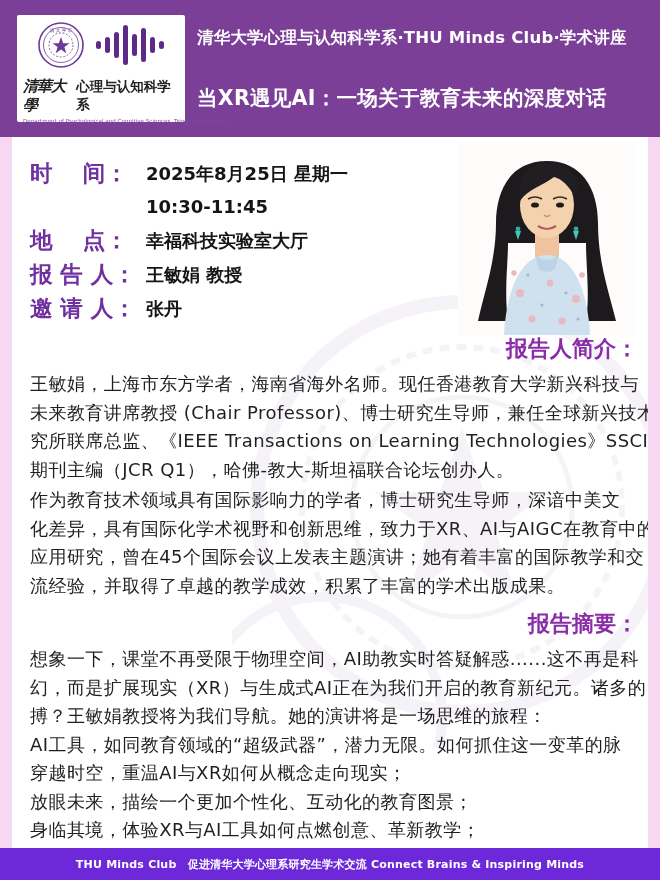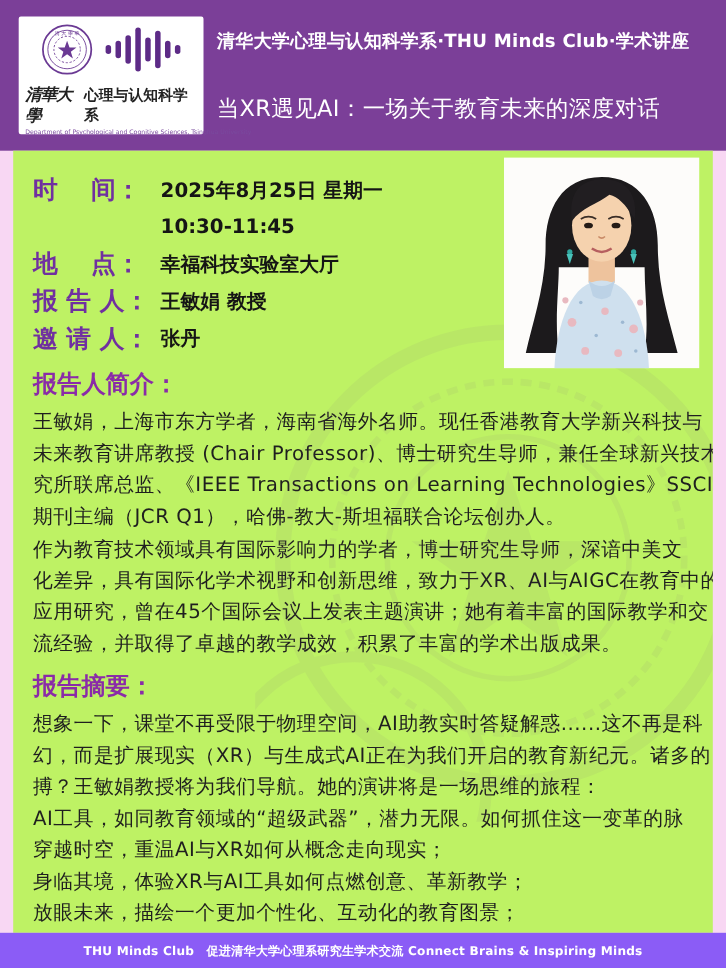--- a/index.html
+++ b/index.html
@@ -10,41 +10,41 @@
   
   .header { position:absolute; left:0; top:0; width:660px; height:137px; background:#7b3f98; }
   .logo-box { position:absolute; left:17px; top:15px; width:168px; height:107px; background:#fff; border-radius:2px; padding:4px 6px; }
   .logo-top { display:flex; align-items:center; justify-content:center; gap:8px; height:56px; }
   .logo-cn { display:flex; align-items:baseline; justify-content:center; gap:0; margin-top:2px; }
   .logo-cn .calli { font-family:"DejaVu Serif","Liberation Serif",serif; font-style:italic; font-weight:700; font-size:15px; color:#222; letter-spacing:-1px; }
   .logo-cn .dept { font-size:13.5px; font-weight:700; color:#222; letter-spacing:0; }
   .logo-en { font-size:5.6px; color:#7a4a9e; text-align:center; margin-top:3px; white-space:nowrap; }
   .header-text { position:absolute; left:197px; top:0; width:450px; height:107px; color:#fff; }
   .header-line1 { position:absolute; top:27px; left:0; font-size:16.5px; font-weight:700; white-space:nowrap; letter-spacing:.2px; }
-  .header-line2 { position:absolute; top:84px; left:0; font-size:20.5px; font-weight:400; white-space:nowrap; letter-spacing:.3px; }
+  .header-line2 { position:absolute; top:84px; left:0; font-size:20.5px; font-weight:700; white-space:nowrap; letter-spacing:.3px; }
 
   
-  .content { position:absolute; left:12px; top:137px; width:636px; height:711px; background:#bef264; overflow:hidden; padding:20px 10px 0 18px; }
+  .content { position:absolute; left:12px; top:137px; width:636px; height:711px; background:#ffffff; overflow:hidden; padding:20px 10px 0 18px; }
   .watermark { position:absolute; left:220px; top:150px; opacity:.055; pointer-events:none; }
 
   .info-block { position:relative; width:430px; }
   .info-row { display:flex; line-height:33px; margin-bottom:1px; }
   .info-label { width:116px; flex:none; color:#7030a0; font-weight:700; font-size:22.5px; white-space:nowrap; }
   .info-value { color:#151515; font-weight:700; font-size:18px; white-space:nowrap; }
   .info-value .v2 { display:block; }
 
   .photo { position:absolute; right:12px; top:6px; width:178px; height:192px; overflow:hidden; }
 
-  .section-title { color:#8a2ba8; font-weight:700; font-size:22px; margin-top:9px; margin-bottom:6px; white-space:nowrap; }
+  .section-title { color:#8a2ba8; font-weight:700; font-size:22px; margin-top:9px; margin-bottom:6px; white-space:nowrap;text-align:right; }
   .para { color:#1f1f1f; font-size:18px; line-height:28.5px; letter-spacing:.45px; }
   .para div { white-space:nowrap; }
   .para.gap { margin-bottom:2px; }
 
   
-  .footer { position:absolute; left:0; bottom:0; width:660px; height:32px; background:#8b5cf6; display:flex; align-items:center; justify-content:center;text-align:right; }
+  .footer { position:absolute; left:0; bottom:0; width:660px; height:32px; background:#6d28d9; display:flex; align-items:center; justify-content:center;text-align:right; }
   .footer-text { color:#fff; font-size:11px; font-weight:700; letter-spacing:.2px; white-space:nowrap; }
 </style>
 </head>
 <body>
 
 <div class="poster">
 
   <div class="header">
     <div class="logo-box">
       <div class="logo-top">
@@ -177,22 +177,22 @@
       <div>流经验，并取得了卓越的教学成效，积累了丰富的学术出版成果。</div>
     </div>
 
     <div class="section-title">报告摘要：</div>
     <div class="para">
       <div>想象一下，课堂不再受限于物理空间，AI助教实时答疑解惑......这不再是科</div>
       <div>幻，而是扩展现实（XR）与生成式AI正在为我们开启的教育新纪元。诸多的</div>
       <div>搏？王敏娟教授将为我们导航。她的演讲将是一场思维的旅程：</div>
       <div>AI工具，如同教育领域的“超级武器”，潜力无限。如何抓住这一变革的脉</div>
       <div>穿越时空，重温AI与XR如何从概念走向现实；</div>
+      <div>放眼未来，描绘一个更加个性化、互动化的教育图景；</div>
       <div>身临其境，体验XR与AI工具如何点燃创意、革新教学；</div>
-      <div>放眼未来，描绘一个更加个性化、互动化的教育图景；</div>
       <div>连接世界，介绍香港教育大学全球新兴技术研究所，探索前沿合作。</div>
     </div>
   </div>
 
   <div class="footer">
     <div class="footer-text">THU Minds Club　促进清华大学心理系研究生学术交流  Connect Brains &amp; Inspiring Minds</div>
   </div>
 
 </div>
 

